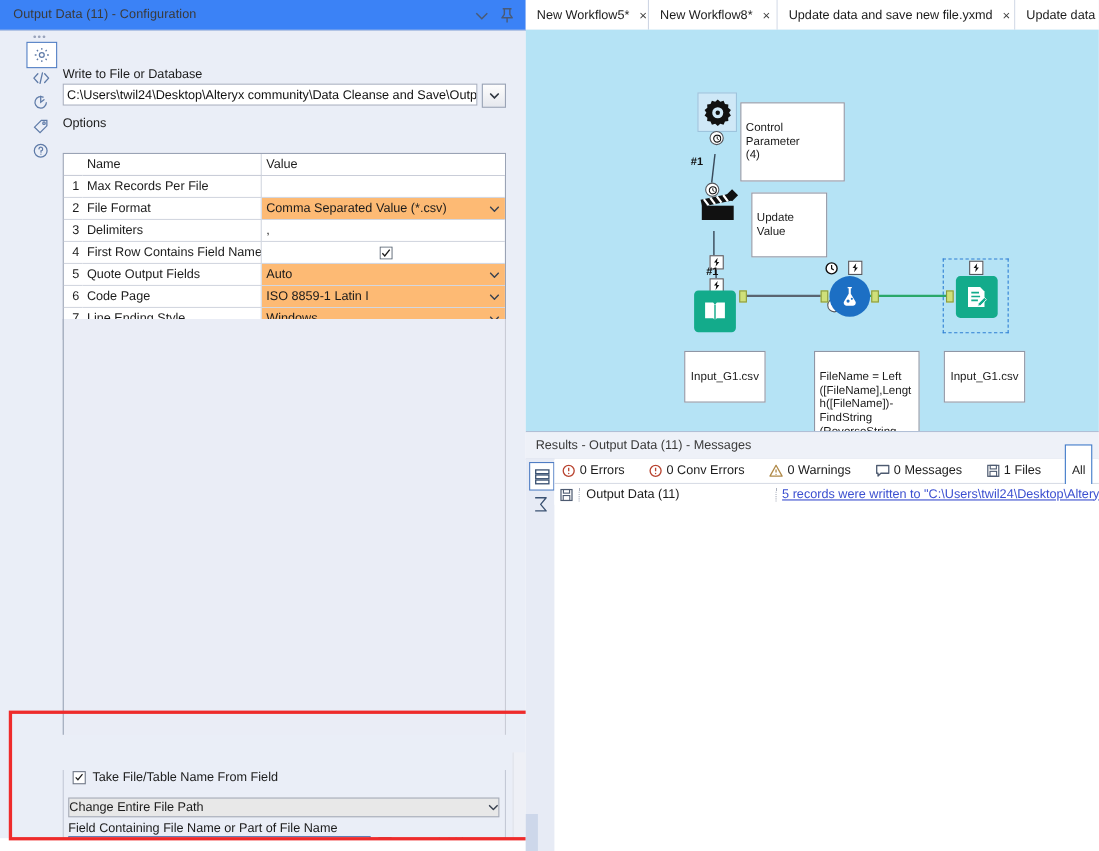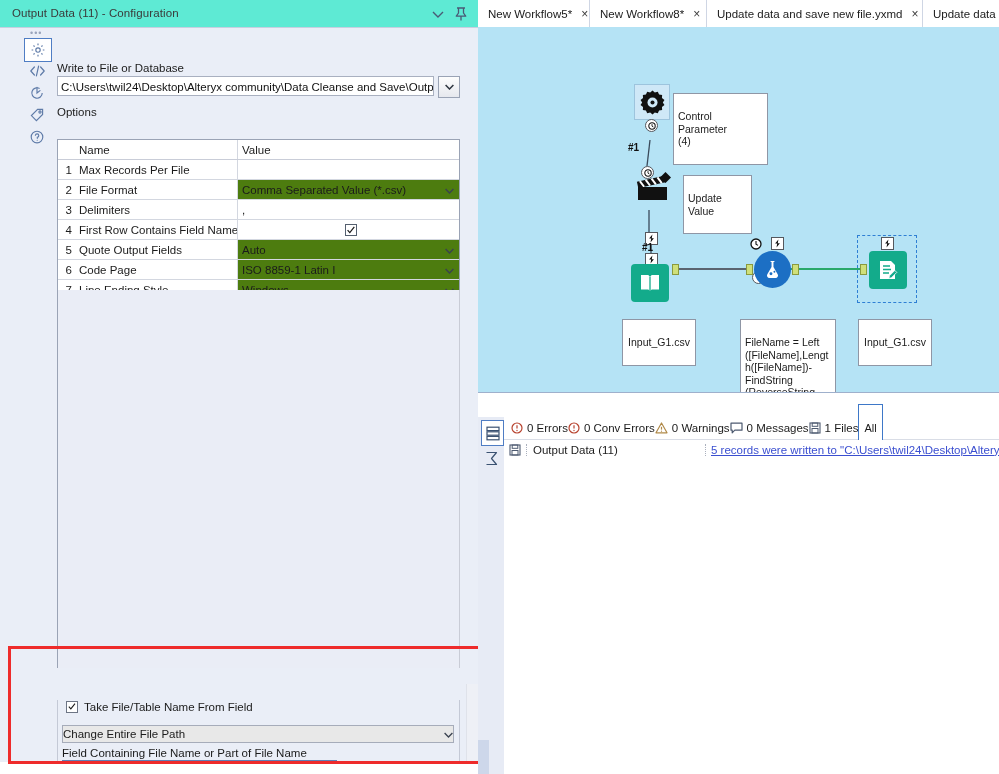--- a/index.html
+++ b/index.html
@@ -6,21 +6,21 @@
   body{
     width:999px;height:774px;overflow:hidden;position:relative;
     font-family:"Liberation Sans",sans-serif;font-size:11px;color:#1b1b1b;
     background:#ffffff;
   }
   .abs{position:absolute;}
 
   
   #config-panel{left:0;top:0;width:478px;height:774px;background:#eaeef7;}
   #config-titlebar{
-    left:0;top:0;width:478px;height:27px;background:#5eead4;
+    left:0;top:0;width:478px;height:27px;background:#3b82f6;
     border-bottom:1px solid #c8cfe0;
   }
   #config-title-text{
     left:12px;top:7px;font-size:11.5px;color:#3a3a3a;letter-spacing:.1px;
   }
   #config-collapse{left:429px;top:5px;width:18px;height:18px;cursor:pointer;}
   #config-pin{left:452px;top:5px;width:18px;height:18px;cursor:pointer;}
 
   
   #icon-rail{
@@ -61,21 +61,21 @@
   #opt-table table{border-collapse:collapse;width:100%;table-layout:fixed;font-size:11.5px;}
   #opt-table th,#opt-table td{
     border-right:1px solid #d3d7e0;border-bottom:1px solid #d3d7e0;
     height:19px;padding:0 0 0 4px;text-align:left;font-weight:normal;color:#1b1b1b;
     overflow:hidden;white-space:nowrap;
   }
   #opt-table th{background:#ffffff;border-bottom:1px solid #c9cdd8;}
   .col-num{width:14px;text-align:right!important;padding:0 3px 0 0!important;border-right:none!important;color:#222;}
   .col-name{width:158px;}
   .col-val{border-right:none!important;position:relative;}
-  td.cellcombo{background:#4d7c0f;padding-left:4px;}
+  td.cellcombo{background:#fdba74;padding-left:4px;}
   .cell-chevron{position:absolute;right:5px;top:4px;}
   .cell-check{display:block;margin:0 auto;width:12px;height:12px;}
   #opt-blank{
     left:57px;top:262px;width:403px;height:378px;background:#eaedf6;
     border-left:1px solid #9aa3b5;border-right:1px solid #c9ccd6;box-sizing:border-box;
   }
 
   
   #take-group{
     left:57px;top:672px;width:403px;height:78px;
@@ -131,21 +131,21 @@
   }
   #results-title{
     left:0;top:0;width:521px;height:24px;background:#eef1f8;border-bottom:1px solid #c8cfe0;
   }
   #results-title span{position:absolute;left:9px;top:6px;font-size:11.5px;color:#3a3a3a;}
   #results-rail{left:0;top:24px;width:26px;height:358px;background:#e7ebf5;}
   .res-rail-icon{position:absolute;left:3px;width:21px;height:24px;display:flex;align-items:center;justify-content:center;cursor:pointer;}
   .res-rail-icon.sel{border:1px solid #4f7dc4;background:#ffffff;}
   #results-toolbar{
     left:26px;top:24px;width:495px;height:23px;background:#ffffff;
-    display:flex;align-items:center;gap:0;padding-left:7px;box-sizing:border-box;
+    display:flex;align-items:center;gap:22px;padding-left:7px;box-sizing:border-box;
     border-bottom:1px solid #d9dde6;
   }
   .res-stat{display:flex;align-items:center;gap:4px;font-size:11.5px;color:#1b1b1b;white-space:nowrap;cursor:default;}
   #filter-all{
     border:1px solid #3e78c8;padding:16px 5px;height:15px;line-height:15px;
     font-size:11px;color:#1b1b1b;background:#fff;cursor:pointer;
   }
   #msg-row{
     left:26px;top:47px;width:495px;height:19px;background:#ffffff;
     display:flex;align-items:center;box-sizing:border-box;
@@ -525,20 +525,23 @@
     <svg width="24" height="24" viewBox="0 0 24 24">
       <path d="M4 3 h11 l4 4 v14 H4z" fill="#fff"></path>
       <path d="M7 8h7M7 11.5h8M7 15h6" stroke="#13ab8b" stroke-width="1.5"></path>
       <path d="M13.4 17.8 l5.4-5.4 2 2 -5.4 5.4 -2.5 .6z" fill="#13ab8b" stroke="#fff" stroke-width="0.8"></path>
     </svg>
   </div>
   <div class="node-label" style="left:380px;top:292px;width:74px;text-align:center;">Input_G1.csv</div>
 </div>
 
 <div class="abs" id="results">
+  <div class="abs" id="results-title">
+    <span>Results - Output Data (11) - Messages</span>
+  </div>
 
   <div class="abs" id="results-rail">
     <div class="res-rail-icon sel" style="top:3px">
       <svg width="14" height="15" viewBox="0 0 14 15">
           <g fill="none" stroke="#3b5272" stroke-width="1.2">
       <rect x="1" y="1.2" width="12" height="3.4"></rect>
             <rect x="1" y="5.8" width="12" height="3.4"></rect>
             <rect x="1" y="10.4" width="12" height="3.4"></rect>
           </g>
         </svg>

